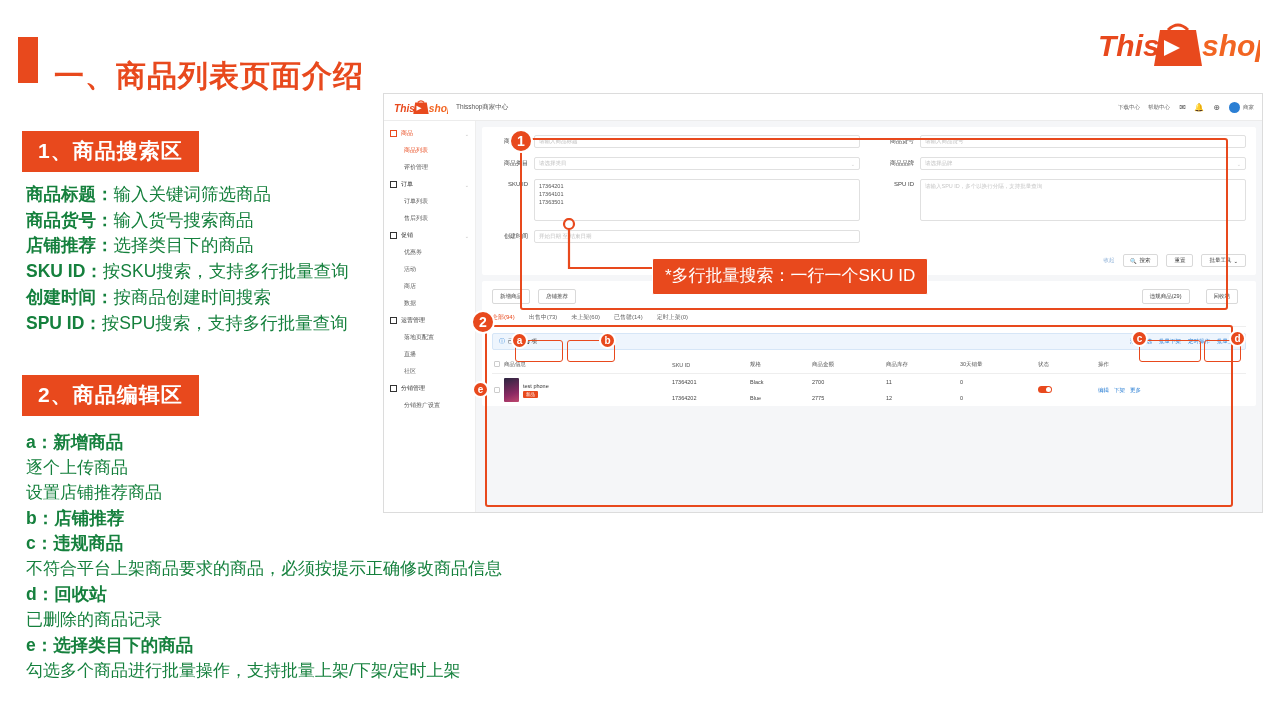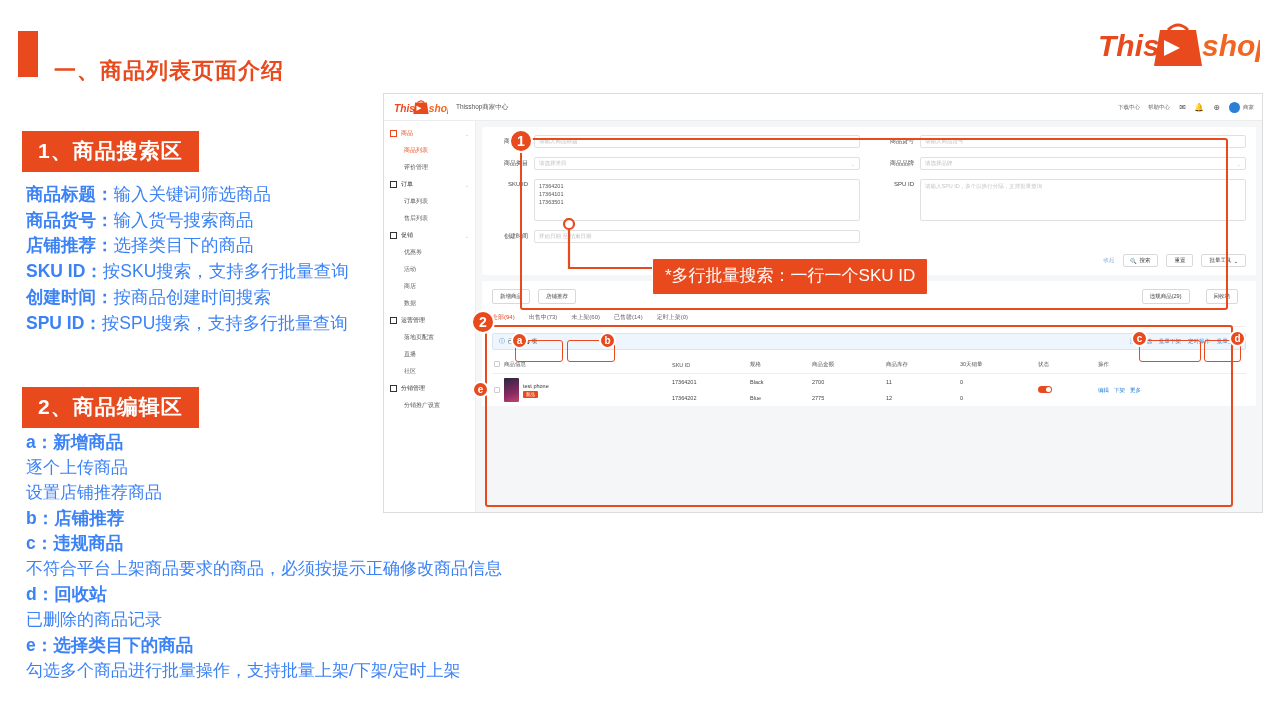--- a/index.html
+++ b/index.html
@@ -7,42 +7,42 @@
   body {
     font-family: "Liberation Sans", "DejaVu Sans", sans-serif;
     background: #ffffff;
     position: relative;
   }
 
   
   .title-bar { position: absolute; left: 18px; top: 22px; display: flex; align-items: center; }
   .title-block { width: 20px; height: 46px; background: #E8491D; }
   .title-text {
-    margin-left: 16px; font-size: 22px; font-weight: bold; color: #E8491D;
+    margin-left: 16px; font-size: 30px; font-weight: bold; color: #E8491D;
     letter-spacing: 1px; white-space: nowrap; margin-top: 34px;
   }
 
   
   .brand { position: absolute; right: 20px; top: 16px; width: 170px; height: 56px; }
   .brand svg { display:block; }
 
   
   .sec-head {
     position: absolute; background: #E8491D; color: #fff;
     font-size: 21px; font-weight: bold; padding: 6px 16px 7px 16px;
     letter-spacing: 1px; white-space: nowrap;
   }
   #sec1 { left: 22px; top: 131px; }
-  #sec2 { left: 22px; top: 375px; margin-top: 12px; }
+  #sec2 { left: 22px; top: 375px; }
 
   
   .txt-list { position: absolute; left: 26px; white-space: nowrap; }
   #list1 { top: 182px; }
   #list2 { top: 430px; }
-  .txt-line { font-size: 17.5px; color: #3b82f6; line-height: 1.47; }
+  .txt-line { font-size: 17.5px; color: #15803d; line-height: 1.47; }
   .txt-line .lbl { font-weight: bold; }
   .txt-line.sub { font-size: 17px; }
 
   
   .shot {
     position: absolute; left: 383px; top: 93px; width: 880px; height: 420px;
     background: #ffffff; border: 1px solid #dcdcdc; overflow: hidden;
     font-size: 6px; color: #333;
   }
   .shot-top {

